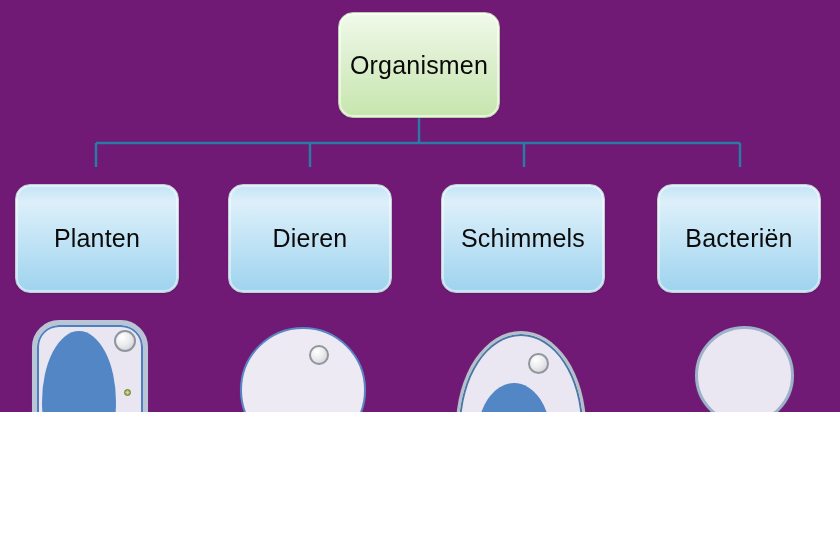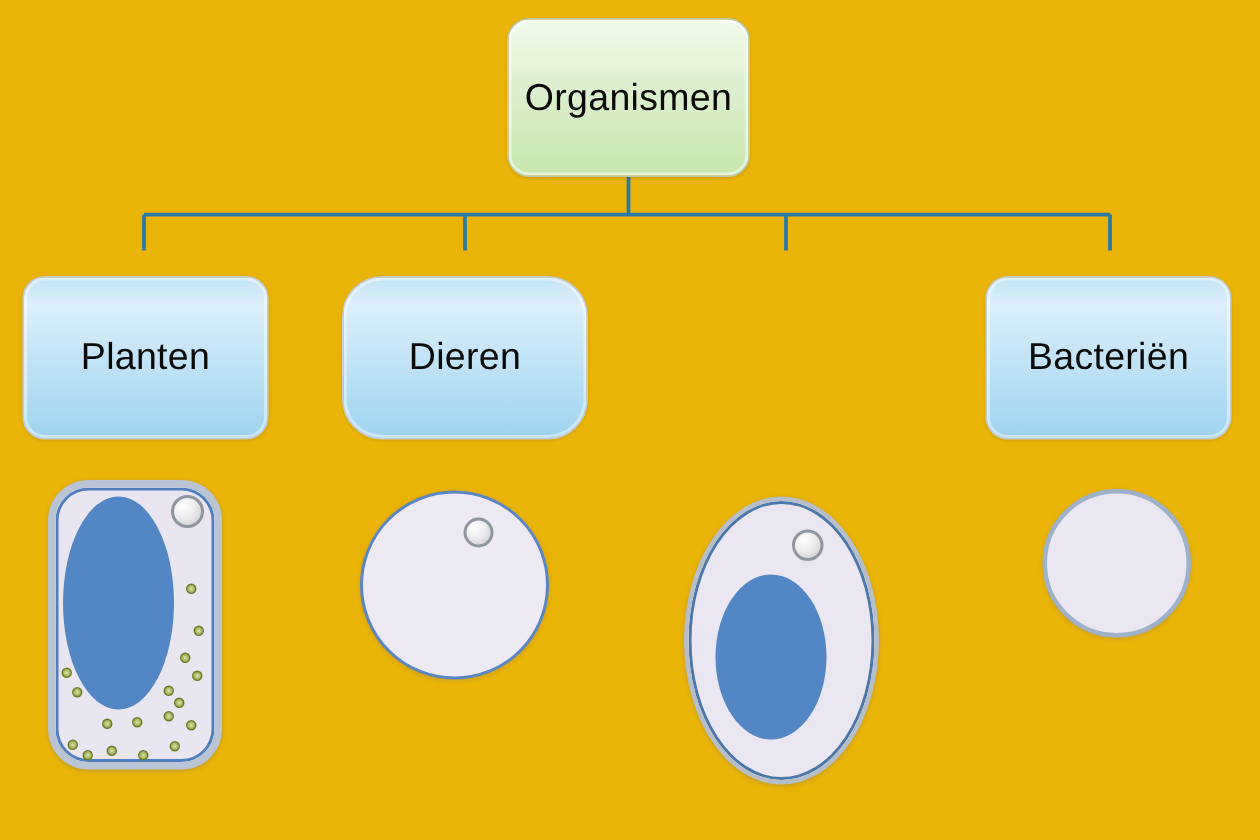--- a/index.html
+++ b/index.html
@@ -1,18 +1,18 @@
 <!DOCTYPE html>
 <html><head>
 <meta charset="utf-8">
 <style>
   * { margin:0; padding:0; box-sizing:border-box; }
   body { background:#ffffff; font-family:"Liberation Sans", sans-serif; }
   #canvas {
-    position:relative; width:840px; height:560px; background:#eab308;
+    position:relative; width:840px; height:412px; background:#701a75;
     overflow:hidden;
   }
 
   
   .node {
     position:absolute; display:flex; align-items:center; justify-content:center;
     border-radius:15px; font-size:25px; color:#0a0a0a; letter-spacing:0.2px;
   }
   .root-node {
     left:338px; top:12px; width:162px; height:106px;
@@ -20,21 +20,21 @@
     border:1px solid #bcc9ae;
     box-shadow:inset 0 0 0 2px rgba(255,255,255,0.55), 0 1px 2px rgba(0,0,0,0.10);
   }
   .branch-node {
     top:184px; width:164px; height:109px;
     background:linear-gradient(180deg,#c3e4f6 0%, #ddeffa 16%, #c9e7f7 42%, #abd9f1 82%, #9fd3ef 100%);
     border:1px solid #c2ccd3;
     box-shadow:inset 0 0 0 2px rgba(255,255,255,0.45), 0 1px 2px rgba(0,0,0,0.10);
   }
   .pos-planten   { left:15px;  }
-  .pos-dieren    { left:228px;border-radius:27px; }
+  .pos-dieren    { left:228px; }
   .pos-schimmels { left:441px; }
   .pos-bacterien { left:657px;text-align:right; }
 
   
   #connector-svg { position:absolute; inset:0; pointer-events:none; }
 
   
   .cell { position:absolute; }
   .plant-cell {
     left:32px; top:320px; width:116px; height:193px;
@@ -92,20 +92,23 @@
   <div class="node root-node">
     <span>Organismen</span>
   </div>
 
   <div class="node branch-node pos-planten">
     <span>Planten</span>
   </div>
   <div class="node branch-node pos-dieren">
     <span>Dieren</span>
   </div>
+  <div class="node branch-node pos-schimmels">
+    <span>Schimmels</span>
+  </div>
   <div class="node branch-node pos-bacterien">
     <span>Bacteriën</span>
   </div>
 
   <div class="cell plant-cell">
     <div class="plant-vacuole"></div>
     <div class="nucleus plant-nucleus"></div>
   </div>
 
   <div class="granule-layer">

